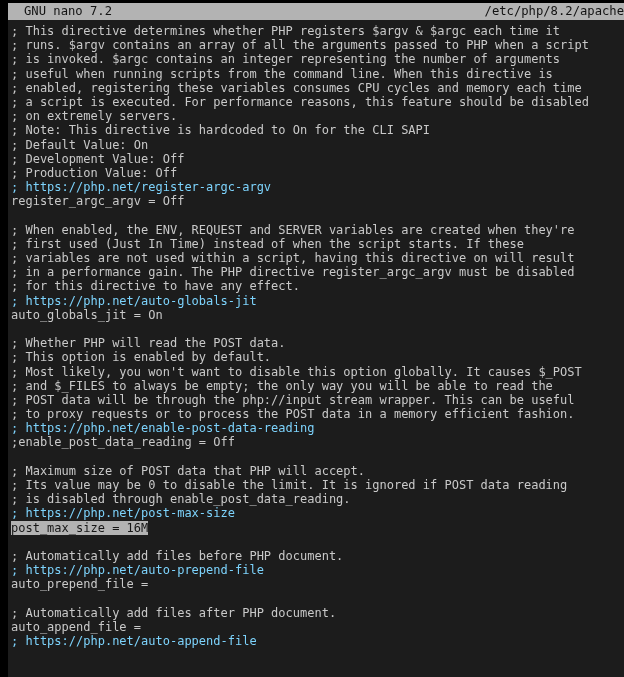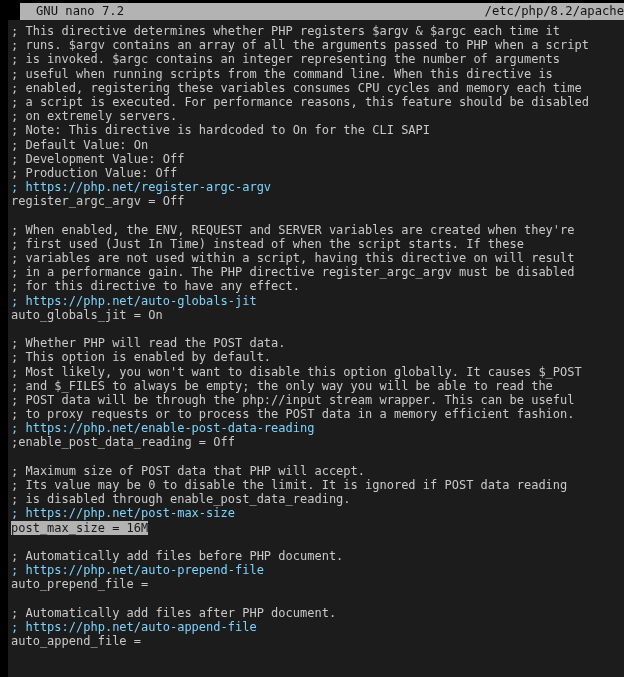--- a/index.html
+++ b/index.html
@@ -12,21 +12,21 @@
     width: 624px;
     height: 677px;
     background: #000000;
     overflow: hidden;
     font-family: "DejaVu Sans Mono", "Liberation Mono", monospace;
   }
   
   .titlebar {
     position: absolute;
     top: 3px;
-    left: 20px;
+    left: 8px;
     right: 0;
     height: 31px;
     background: #b3b3b3;
     color: #121212;
     font-size: 12.2px;
     line-height: 17px;
     display: flex;
     justify-content: space-between;
     white-space: pre;
     overflow: hidden;
@@ -108,16 +108,16 @@
       <div class="row comment">; Its value may be 0 to disable the limit. It is ignored if POST data reading</div>
       <div class="row comment">; is disabled through enable_post_data_reading.</div>
       <div class="row url">; https://php.net/post-max-size</div>
       <div class="row highlight"><span class="hl">post_max_size = 16M</span></div>
       <div class="row blank"></div>
       <div class="row comment">; Automatically add files before PHP document.</div>
       <div class="row url">; https://php.net/auto-prepend-file</div>
       <div class="row directive">auto_prepend_file =</div>
       <div class="row blank"></div>
       <div class="row comment">; Automatically add files after PHP document.</div>
+      <div class="row directive">auto_append_file =</div>
       <div class="row url">; https://php.net/auto-append-file</div>
-      <div class="row directive">auto_append_file =</div>
     </div>
 </div>
 
 </body></html>

